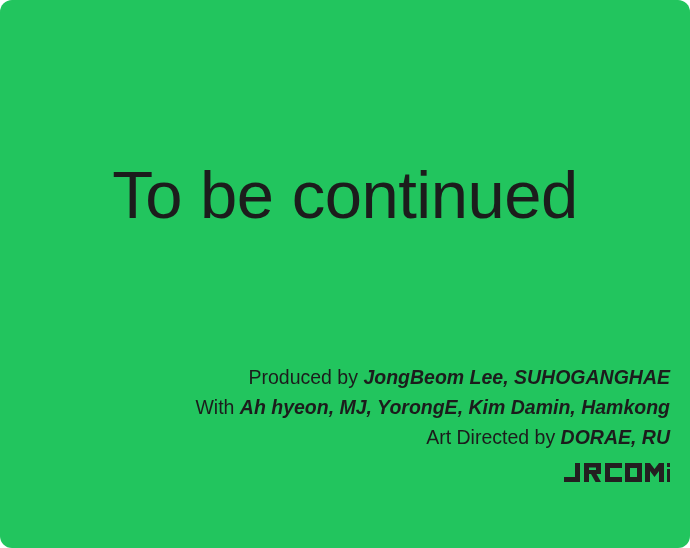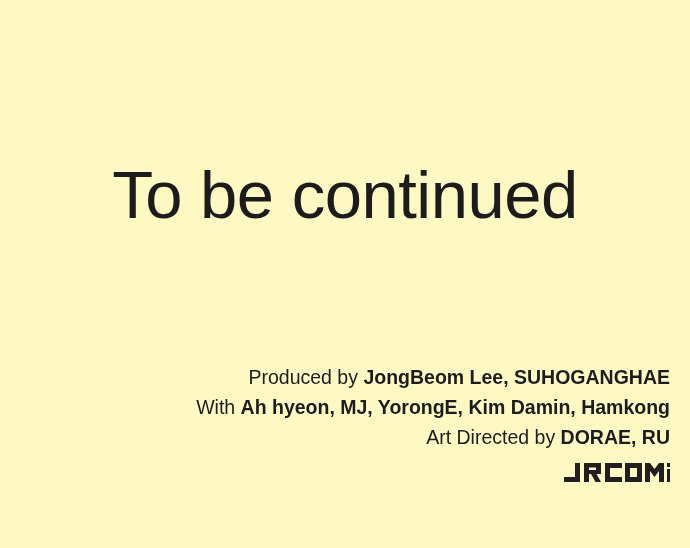--- a/index.html
+++ b/index.html
@@ -12,21 +12,22 @@
     background: #ffffff;
     font-family: "Liberation Sans", sans-serif;
     color: #1c1c1c;
     overflow: hidden;
     position: relative;
   }
 
   .endcard {
     position: absolute;
     inset: 0;
-    background: #fef9c3;
+    background: #22c55e;
+    border-radius: 12px;
   }
 
   
   .headline {
     position: absolute;
     left: 0;
     right: 0;
     top: 160px;
     text-align: center;
     font-size: 67px;
@@ -49,20 +50,21 @@
     font-size: 19.5px;
     line-height: 30px;
     color: #1c1c1c;
     white-space: nowrap;
   }
   .credit-label {
     font-weight: 400;
   }
   .credit-names {
     font-weight: 700;
+    font-style: italic;
   }
 
   
   .logo-wrap {
     position: absolute;
     right: 20px;
     top: 463px;
     display: flex;
     justify-content: flex-end;
     align-items: flex-end;

